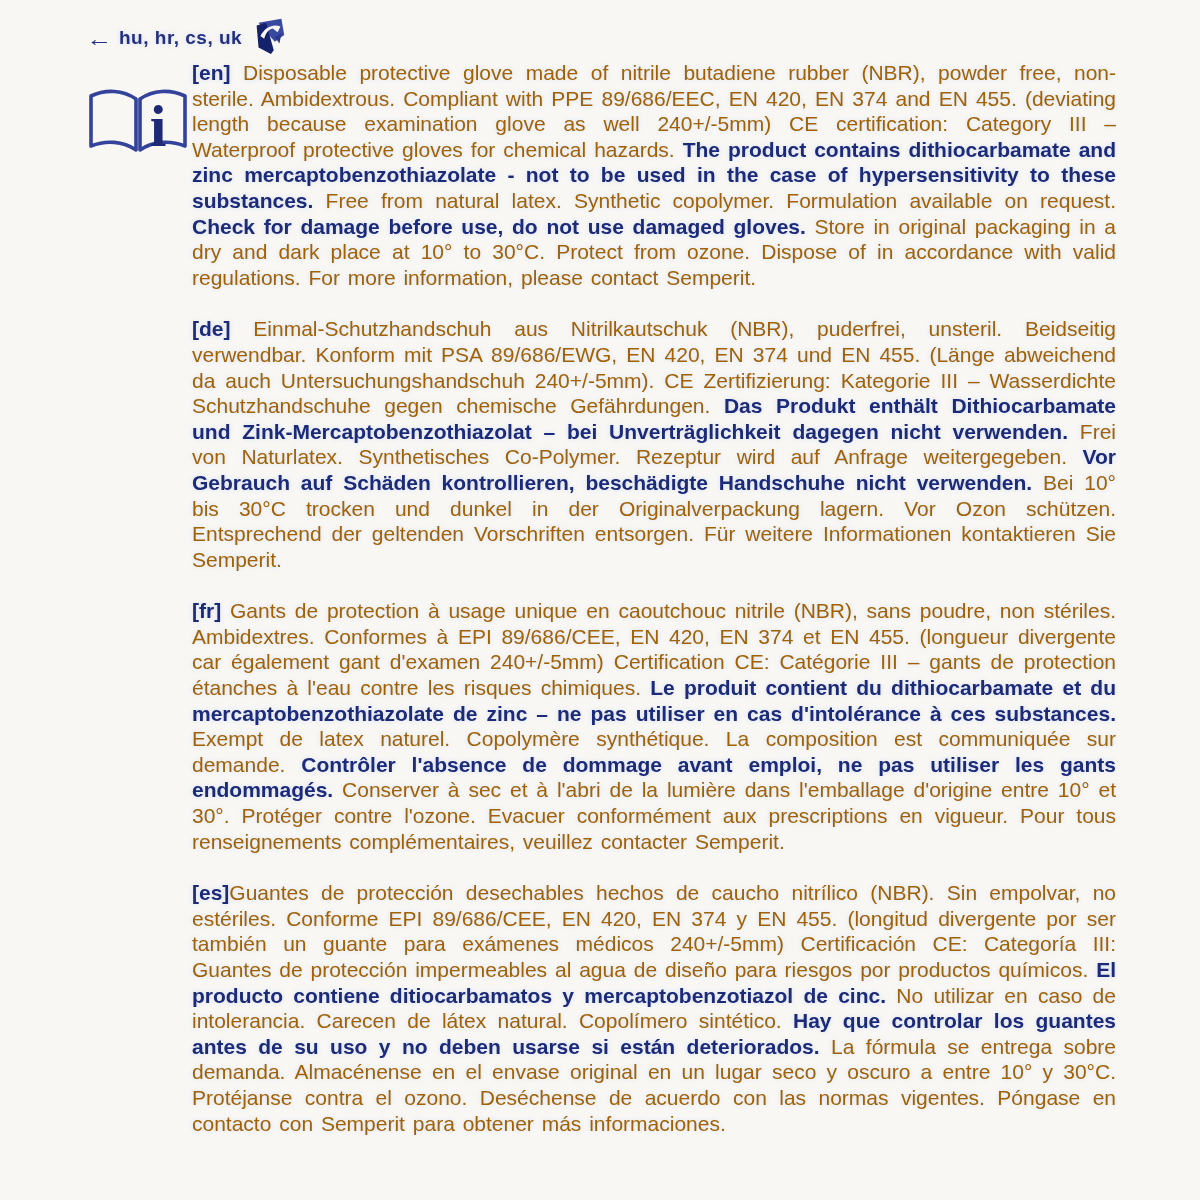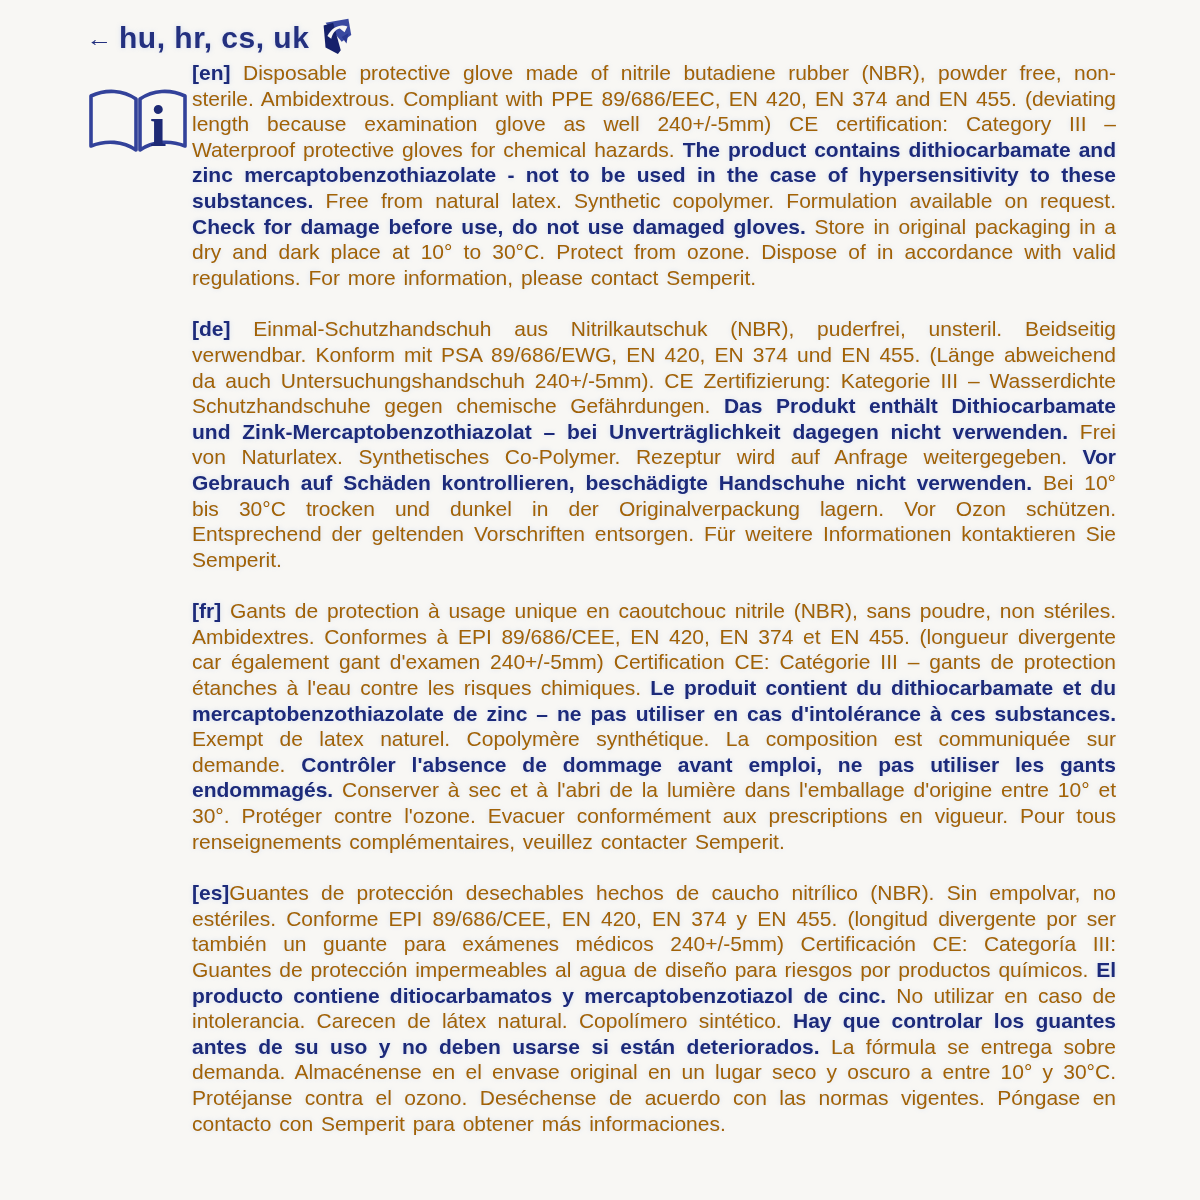--- a/index.html
+++ b/index.html
@@ -16,21 +16,21 @@
   .lang-header{
     position:absolute;left:86px;top:16px;
     display:flex;align-items:center;gap:7px;
     color:#23307f;
   }
   .lang-header .arrow{
     font-size:26px;font-weight:bold;line-height:1;
     transform:scaleY(.85);
   }
   .lang-header .langs{
-    font-size:30px;font-weight:bold;letter-spacing:.5px;
+    font-size:19px;font-weight:bold;letter-spacing:.5px;
     text-shadow:0 0 5px rgba(140,170,230,.35);
   }
   .flip-icon{display:inline-block;margin-left:2px;}
 
   
   .book-icon{position:absolute;left:86px;top:84px;}
 
   
   .text-col{
     position:absolute;left:192px;top:60px;width:924px;

